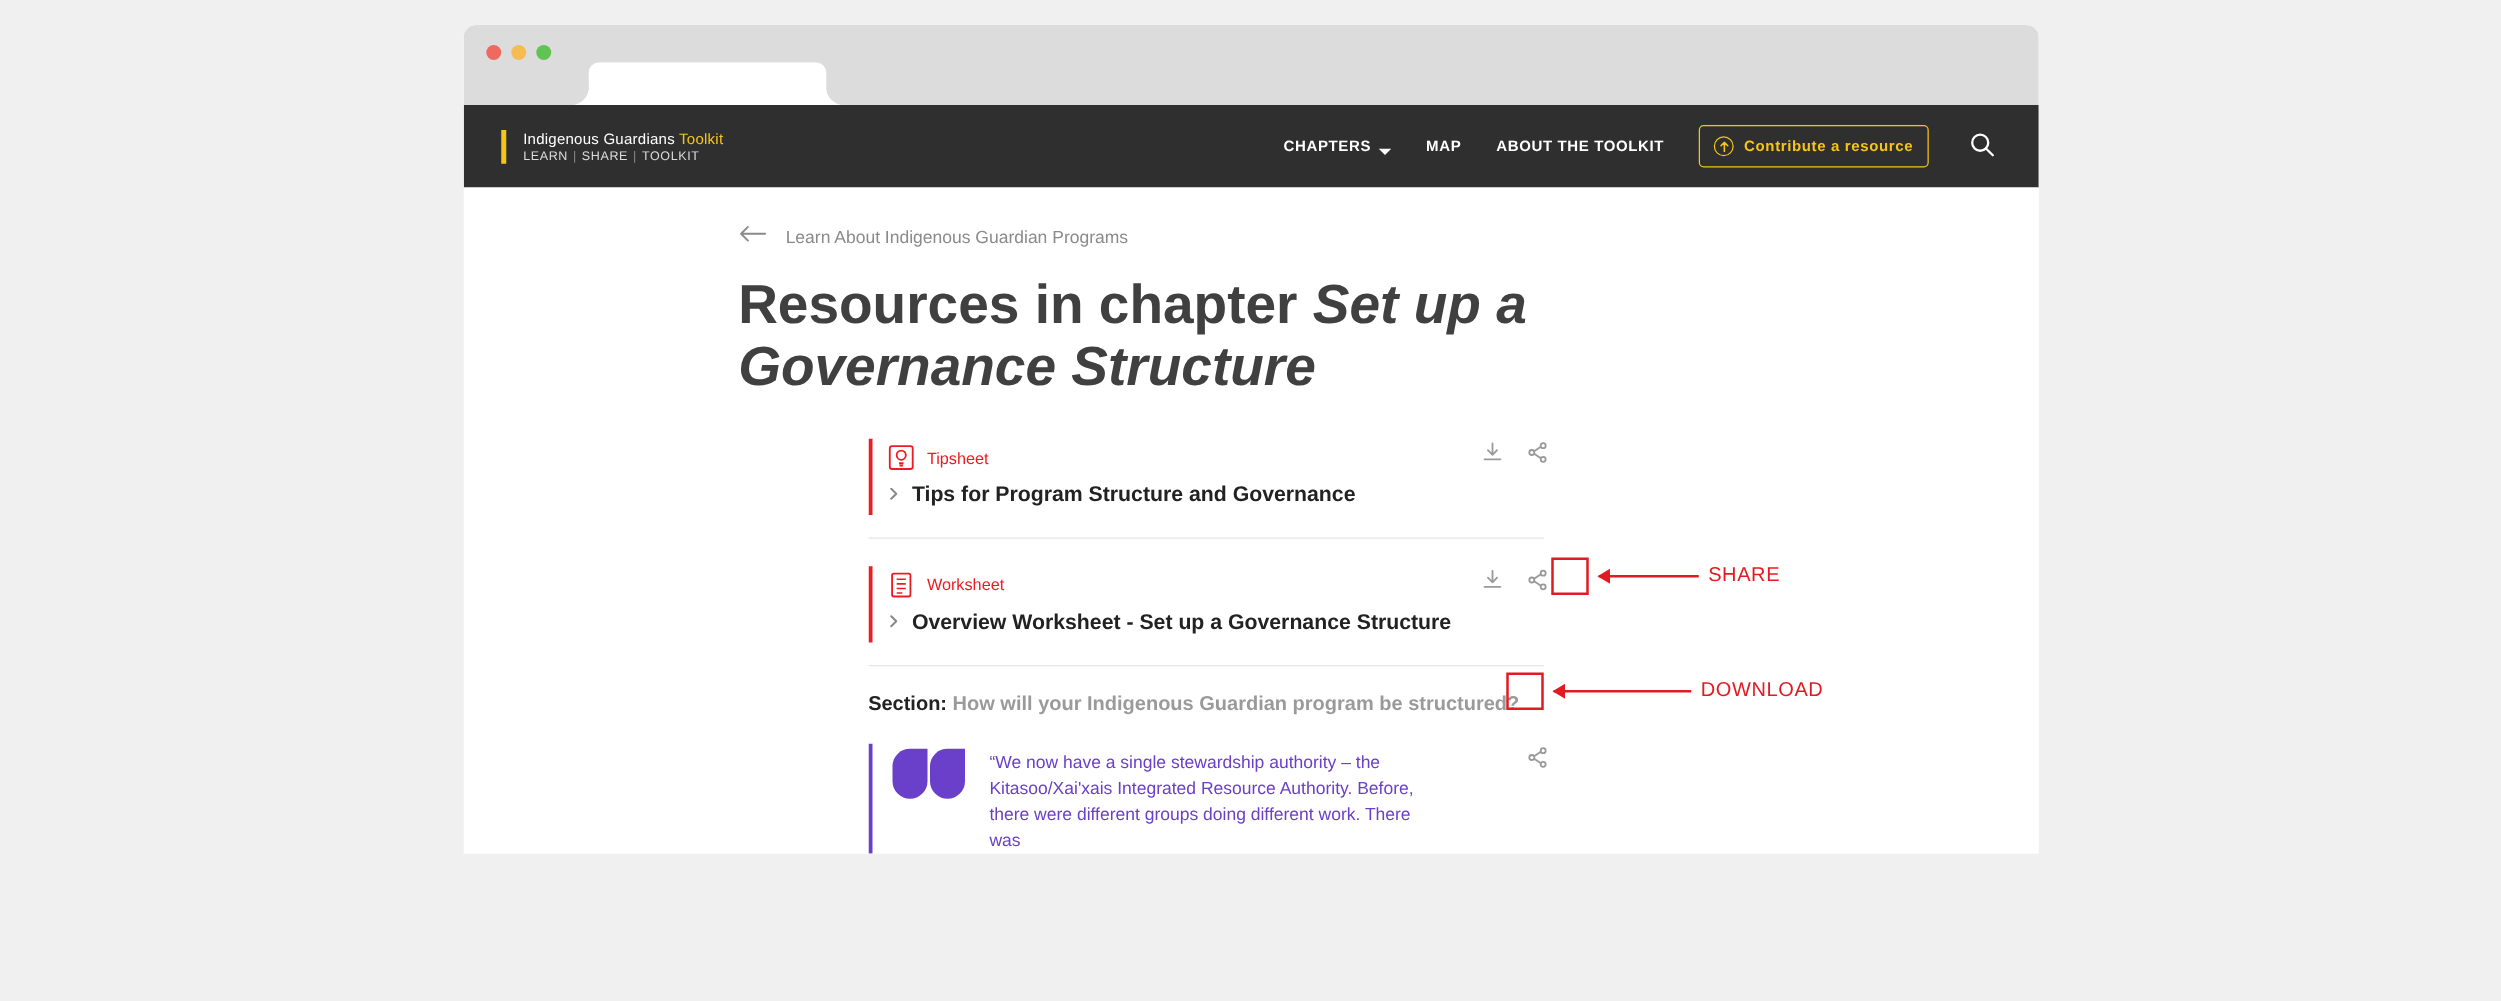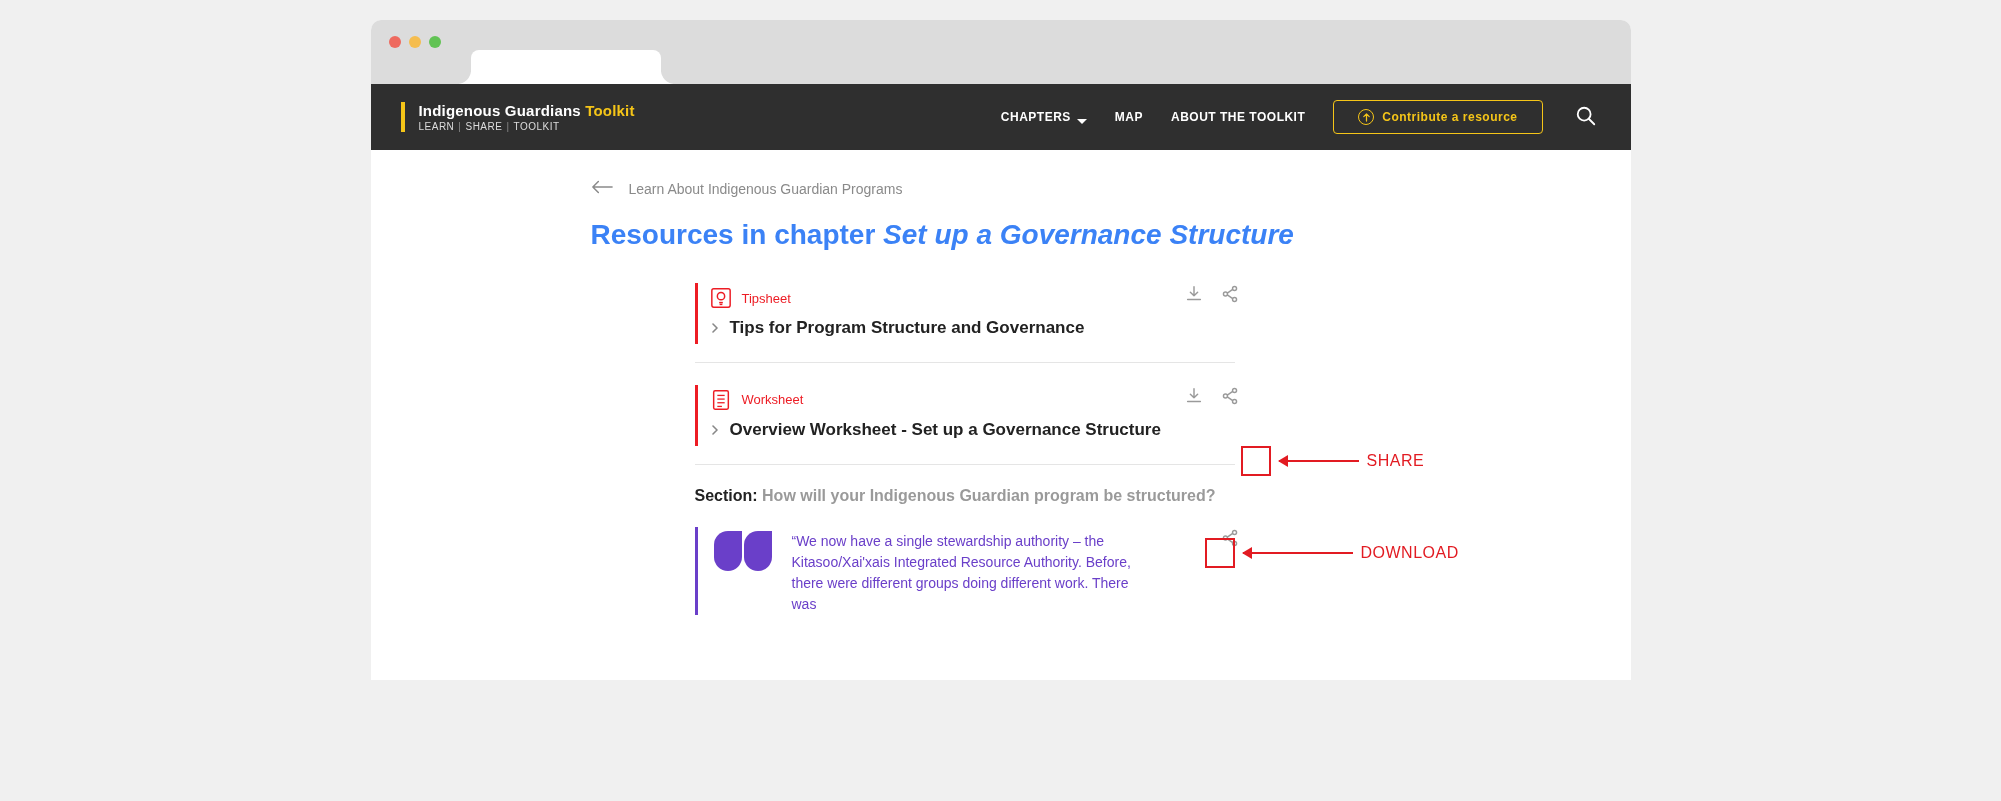--- a/index.html
+++ b/index.html
@@ -60,21 +60,21 @@
     align-items: center;
     padding: 0 30px;
     height: 66px;
     position: relative;
   }
   .brand-wrap {
     border-left: 4px solid #f5c518;
     padding-left: 14px;
   }
   .brand {
-    font-size: 15px; font-weight: 700; letter-spacing: .2px;
+    font-size: 12px; font-weight: 400; letter-spacing: .2px;
   }
   .brand .accent { color: #f5c518; }
   .tagline {
     font-size: 10px; letter-spacing: .5px; color: #ddd; margin-top: 2px;
   }
   .tagline .sep { color: #888; margin: 0 4px; }
   .nav {
     margin-left: auto;
     display: flex; align-items: center; gap: 28px;
     font-size: 12px; font-weight: 700; letter-spacing: .5px;
@@ -84,21 +84,21 @@
     width: 0; height: 0;
     border-left: 5px solid transparent;
     border-right: 5px solid transparent;
     border-top: 5px solid #fff;
     margin-top: 1px;
   }
   .contribute {
     border: 1px solid #f5c518;
     color: #f5c518;
     border-radius: 4px;
-    padding: 8px 24px;
+    padding: 8px 11px;
     display: flex; align-items: center; gap: 8px;
     font-size: 12px; font-weight: 600;
     cursor: pointer;
   }
   .up-circle {
     width: 16px; height: 16px; border: 1.5px solid #f5c518; border-radius: 50%;
     display:flex; align-items:center; justify-content:center;
   }
   .up-circle svg { width: 9px; height: 9px; }
   .search-btn { cursor: pointer; padding: 4px; }
@@ -116,21 +116,21 @@
     margin-left: 140px;
   }
   .back-row {
     display: flex; align-items: center; gap: 16px;
     color: #8a8a8a; font-size: 14px;
     margin-bottom: 22px;
     cursor: pointer;
   }
   .back-arrow svg { width: 22px; height: 14px; stroke: #8a8a8a; }
   h1.page-title {
-    font-size: 28px; font-weight: 700; color: #3b82f6; margin-bottom: 32px;
+    font-size: 44px; font-weight: 700; color: #404040; margin-bottom: 32px;
   }
   h1.page-title .chapter { font-style: italic; font-weight: 700; }
 
   .res-list { margin-left: 104px; width: 540px; }
 
   .res-item {
     border-left: 3px solid #ed1c24;
     padding: 4px 0 4px 12px;
     position: relative;
     margin-bottom: 14px;

